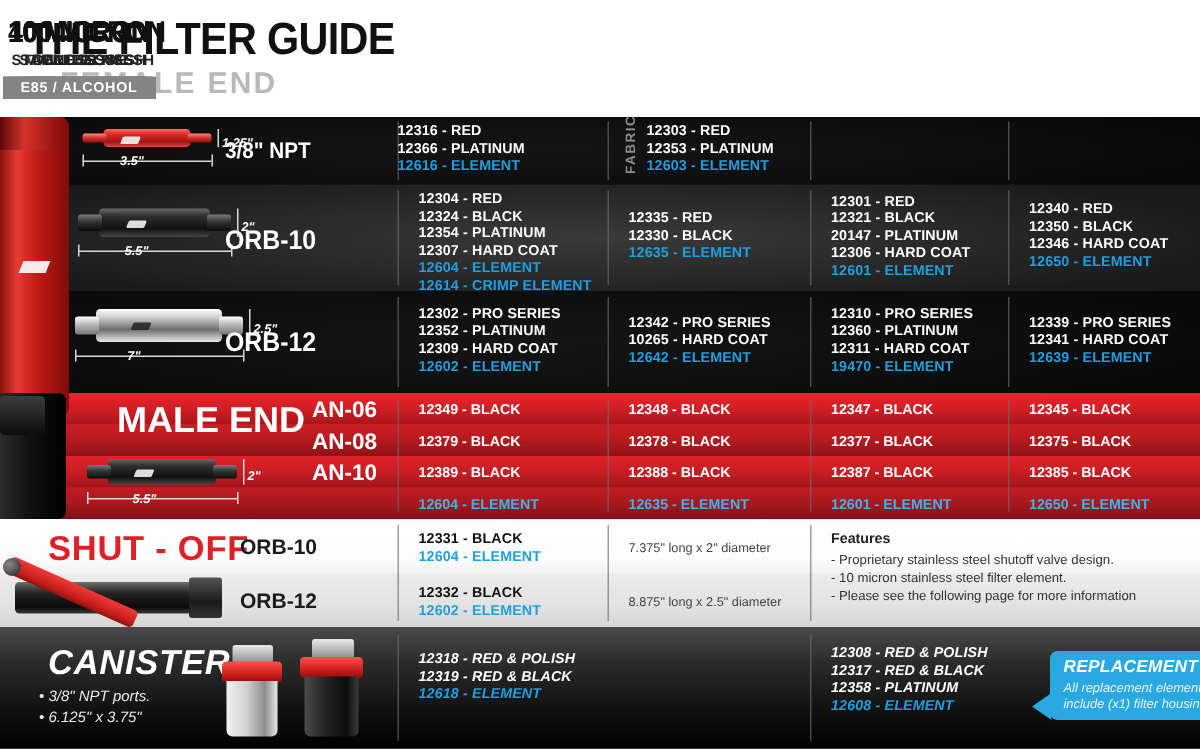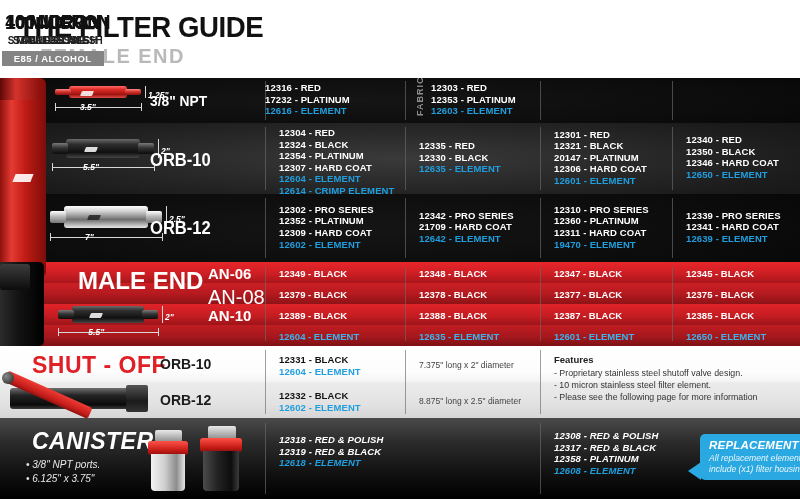--- a/index.html
+++ b/index.html
@@ -168,21 +168,21 @@
           <div class="dimlabel" style="left: 93px; top: 4.2px;">1.25"</div>
         </div>
         <div class="rowlabel" style="left: 150px; top: 14px; font-size: 15px;">3/8" NPT</div>
         <div class="vdiv" style="left: 265px;"></div>
         <div class="vdiv" style="left: 405px;"></div>
         <div class="vdiv" style="left: 540px;"></div>
         <div class="vdiv" style="left: 672px;"></div>
         <div class="cell" style="left: 265px; width: 140px;">
           <div class="codes" style="top: 4.1px; padding-left: 0;">
             <div class="w">12316 - RED</div>
-            <div class="w">17232 - PLATINUM</div>
+            <div class="w">12366 - PLATINUM</div>
             <div class="b">12616 - ELEMENT</div>
           </div>
         </div>
         <div class="cell" style="left: 405px; width: 135px;">
           <div class="codes" style="top: 4.1px; padding-left: 26px;">
             <div class="w">12303 - RED</div>
             <div class="w">12353 - PLATINUM</div>
             <div class="b">12603 - ELEMENT</div>
           </div>
         </div>
@@ -263,21 +263,21 @@
           <div class="codes" style="top: 9.8px; padding-left: 14px;">
             <div class="w">12302 - PRO SERIES</div>
             <div class="w">12352 - PLATINUM</div>
             <div class="w">12309 - HARD COAT</div>
             <div class="b">12602 - ELEMENT</div>
           </div>
         </div>
         <div class="cell" style="left: 405px; width: 135px;">
           <div class="codes" style="top: 15.6px; padding-left: 14px;">
             <div class="w">12342 - PRO SERIES</div>
-            <div class="w">21709 - HARD COAT</div>
+            <div class="w">10265 - HARD COAT</div>
             <div class="b">12642 - ELEMENT</div>
           </div>
         </div>
         <div class="cell" style="left: 540px; width: 132px;">
           <div class="codes" style="top: 9.8px; padding-left: 14px;">
             <div class="w">12310 - PRO SERIES</div>
             <div class="w">12360 - PLATINUM</div>
             <div class="w">12311 - HARD COAT</div>
             <div class="b">19470 - ELEMENT</div>
           </div>
@@ -302,21 +302,21 @@
           <div class="filt-end" style="left: 84px; top: 3.74px; width: 16px; height: 9.52px; background: linear-gradient(rgb(122, 122, 122) 0%, rgb(51, 51, 51) 45%, rgb(12, 12, 12) 100%);"></div>
           <div style="position: absolute; left: 32.4px; top: 7.14px; width: 12px; height: 5px; background: rgb(255, 255, 255); opacity: 0.85; transform: skewX(-22deg); border-radius: 1px;"></div>
           <div class="dimline" style="left: 0px; top: 26px; width: 100px;"></div>
           <div style="position: absolute; left: 0px; top: 22px; width: 1px; height: 8px; background: rgb(216, 216, 216);"></div>
           <div style="position: absolute; left: 100px; top: 22px; width: 1px; height: 8px; background: rgb(216, 216, 216);"></div>
           <div class="dimlabel" style="left: 27.36px; top: 21px; background: transparent; padding: 0px 3px;">5.5"</div>
           <div style="position: absolute; left: 104px; top: 0px; width: 1px; height: 17px; background: rgb(216, 216, 216);"></div>
           <div class="dimlabel" style="left: 107px; top: 5.95px;">2"</div>
         </div>
         <div style="position: absolute; left: 208px; top: 3px; font-weight: bold; font-size: 15px; color: rgb(255, 255, 255); white-space: nowrap;">AN-06</div>
-        <div style="position: absolute; left: 208px; top: 24px; font-weight: normal; font-size: 20px; color: rgb(255, 255, 255); white-space: nowrap;">AN-08</div>
+        <div style="position: absolute; left: 208px; top: 24px; font-weight: bold; font-size: 15px; color: rgb(255, 255, 255); white-space: nowrap;">AN-08</div>
         <div style="position: absolute; left: 208px; top: 45px; font-weight: bold; font-size: 15px; color: rgb(255, 255, 255); white-space: nowrap;">AN-10</div>
         <div class="vdiv" style="left: 265px;"></div>
         <div class="vdiv" style="left: 405px;"></div>
         <div class="vdiv" style="left: 540px;"></div>
         <div class="vdiv" style="left: 672px;"></div>
         <div style="position: absolute; left: 279px; top: 6px; font-weight: bold; font-size: 9.5px; color: rgb(255, 255, 255); white-space: nowrap;">12349 - BLACK</div>
         <div style="position: absolute; left: 279px; top: 27px; font-weight: bold; font-size: 9.5px; color: rgb(255, 255, 255); white-space: nowrap;">12379 - BLACK</div>
         <div style="position: absolute; left: 279px; top: 48px; font-weight: bold; font-size: 9.5px; color: rgb(255, 255, 255); white-space: nowrap;">12389 - BLACK</div>
         <div style="position: absolute; left: 279px; top: 69px; font-weight: bold; font-size: 9.5px; color: rgb(58, 181, 239); white-space: nowrap;">12604 - ELEMENT</div>
         <div style="position: absolute; left: 419px; top: 6px; font-weight: bold; font-size: 9.5px; color: rgb(255, 255, 255); white-space: nowrap;">12348 - BLACK</div>

